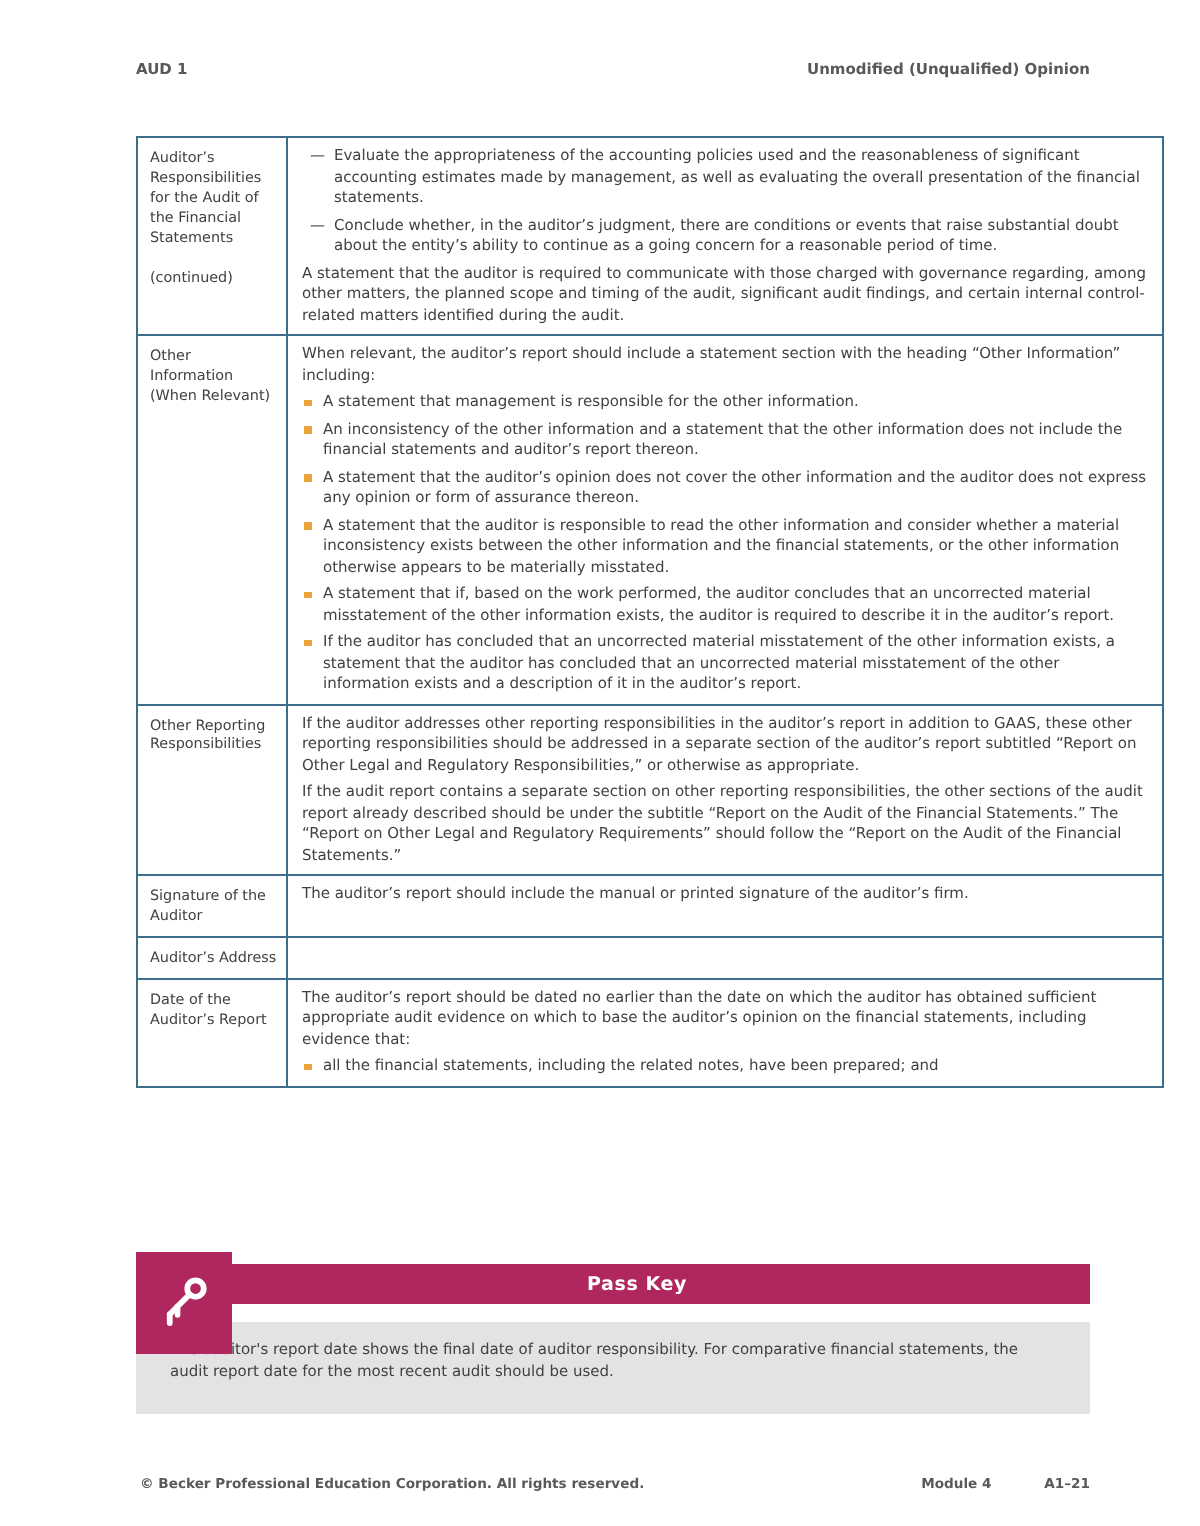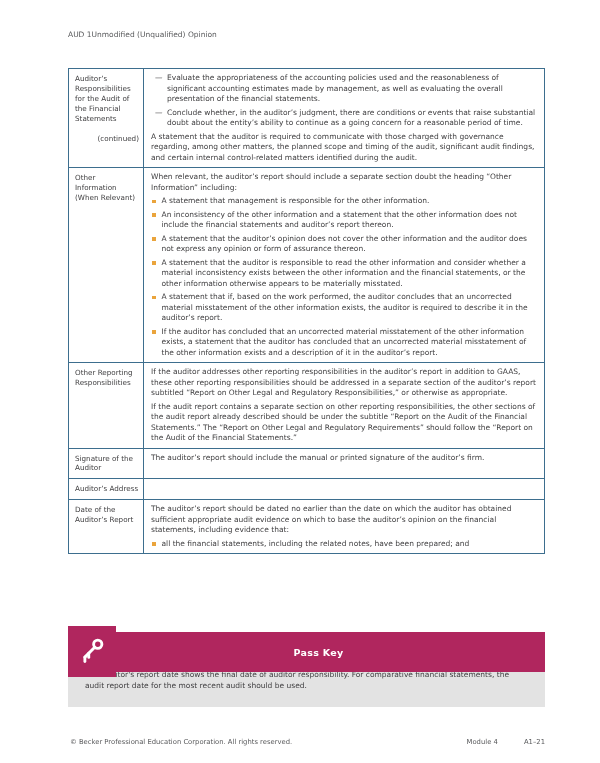--- a/index.html
+++ b/index.html
@@ -2,47 +2,47 @@
 <html><head>
 <meta charset="utf-8">
 <style>
   html,body{margin:0;padding:0;}
   body{
     width:600px;height:763px;background:#ffffff;position:relative;
     font-family:"DejaVu Sans",sans-serif;color:#414042;overflow:hidden;
   }
   
   .page-header{
-    position:absolute;top:30px;left:68px;right:37px;
-    display:flex;justify-content:flex-start;
-    font-size:7.5px;color:#58595b;
+    position:absolute;top:30px;left:68px;right:55px;
+    display:flex;justify-content:space-between;
+    font-size:7.5px;color:#58595b;font-weight:bold;
   }
   .page-footer{
     position:absolute;bottom:17px;left:70px;right:55px;
     display:flex;justify-content:space-between;align-items:flex-start;
-    font-size:6.8px;color:#58595b;
+    font-size:6.8px;color:#58595b;font-weight:bold;
   }
   .footer-right span{margin-left:24px;}
   
   .doc-table{
-    position:absolute;top:68px;left:68px;width:477px;
+    position:absolute;top:68px;left:68px;width:514px;
     border:1px solid #3d6e8e;box-sizing:border-box;
     font-size:7.5px;line-height:1.4;
   }
   .t-row{
     display:grid;grid-template-columns:75px 1fr;
     border-bottom:1px solid #3d6e8e;
   }
   .t-row:last-child{border-bottom:none;}
   .label-cell{
     border-right:1px solid #3d6e8e;
     padding:5px 4px 5px 6px;font-size:7.2px;line-height:1.38;
   }
   .label-line{margin:0;}
-  .label-line + .label-line{margin-top:10px;text-align:right;}
+  .label-line + .label-line{margin-top:10px;}
   .content-cell{padding:4px 8px 4px 7px;}
   .para{margin:0 0 3px 0;}
   .para:last-child{margin-bottom:0;}
   .dash-item{position:relative;padding-left:16px;margin:0 0 3px 0;}
   .dash-item::before{content:"\2014";position:absolute;left:4px;top:0;}
   .bullet-item{display:flex;margin:0 0 3px 0;}
   .bullet-item:last-child{margin-bottom:0;}
   .bullet-marker{
     flex:none;width:3.5px;height:3.5px;background:#eaa43c;
     margin:3.5px 6px 0 1px;
@@ -50,21 +50,21 @@
   .bullet-text{flex:1;}
   
   .passkey{position:absolute;top:626px;left:68px;width:477px;height:84px;}
   .pk-gray{
     position:absolute;top:35px;left:0;right:0;height:46px;background:#e3e3e3;
   }
   .pk-body{
     padding:9px 20px 0 17px;font-size:7.5px;line-height:1.45;color:#414042;
   }
   .pk-banner{
-    position:absolute;top:6px;left:24px;right:0;height:40px;background:#b0265e;
+    position:absolute;top:6px;left:24px;right:0;height:20px;background:#b0265e;
     display:flex;align-items:center;justify-content:center;
   }
   .pk-title{color:#ffffff;font-weight:bold;font-size:9.5px;letter-spacing:.3px;}
   .pk-iconbox{
     position:absolute;top:0;left:0;width:48px;height:51px;background:#b0265e;
     display:flex;align-items:center;justify-content:center;
   }
   .pk-iconbox svg{width:30px;height:30px;}
 </style>
 </head>
@@ -85,21 +85,21 @@
         <div class="dash-item">Evaluate the appropriateness of the accounting policies used and the reasonableness of significant accounting estimates made by management, as well as evaluating the overall presentation of the financial statements.</div>
         <div class="dash-item">Conclude whether, in the auditor’s judgment, there are conditions or events that raise substantial doubt about the entity’s ability to continue as a going concern for a reasonable period of time.</div>
         <div class="para">A statement that the auditor is required to communicate with those charged with governance regarding, among other matters, the planned scope and timing of the audit, significant audit findings, and certain internal control-related matters identified during the audit.</div>
       </div>
     </div>
     <div class="t-row">
       <div class="label-cell">
         <div class="label-line">Other Information (When Relevant)</div>
       </div>
       <div class="content-cell">
-        <div class="para">When relevant, the auditor’s report should include a separate section doubt the heading “Other Information” including:</div>
+        <div class="para">When relevant, the auditor’s report should include a statement section with the heading “Other Information” including:</div>
         <div class="bullet-item">
           <div class="bullet-marker"></div>
           <div class="bullet-text">A statement that management is responsible for the other information.</div>
         </div>
         <div class="bullet-item">
           <div class="bullet-marker"></div>
           <div class="bullet-text">An inconsistency of the other information and a statement that the other information does not include the financial statements and auditor’s report thereon.</div>
         </div>
         <div class="bullet-item">
           <div class="bullet-marker"></div>

